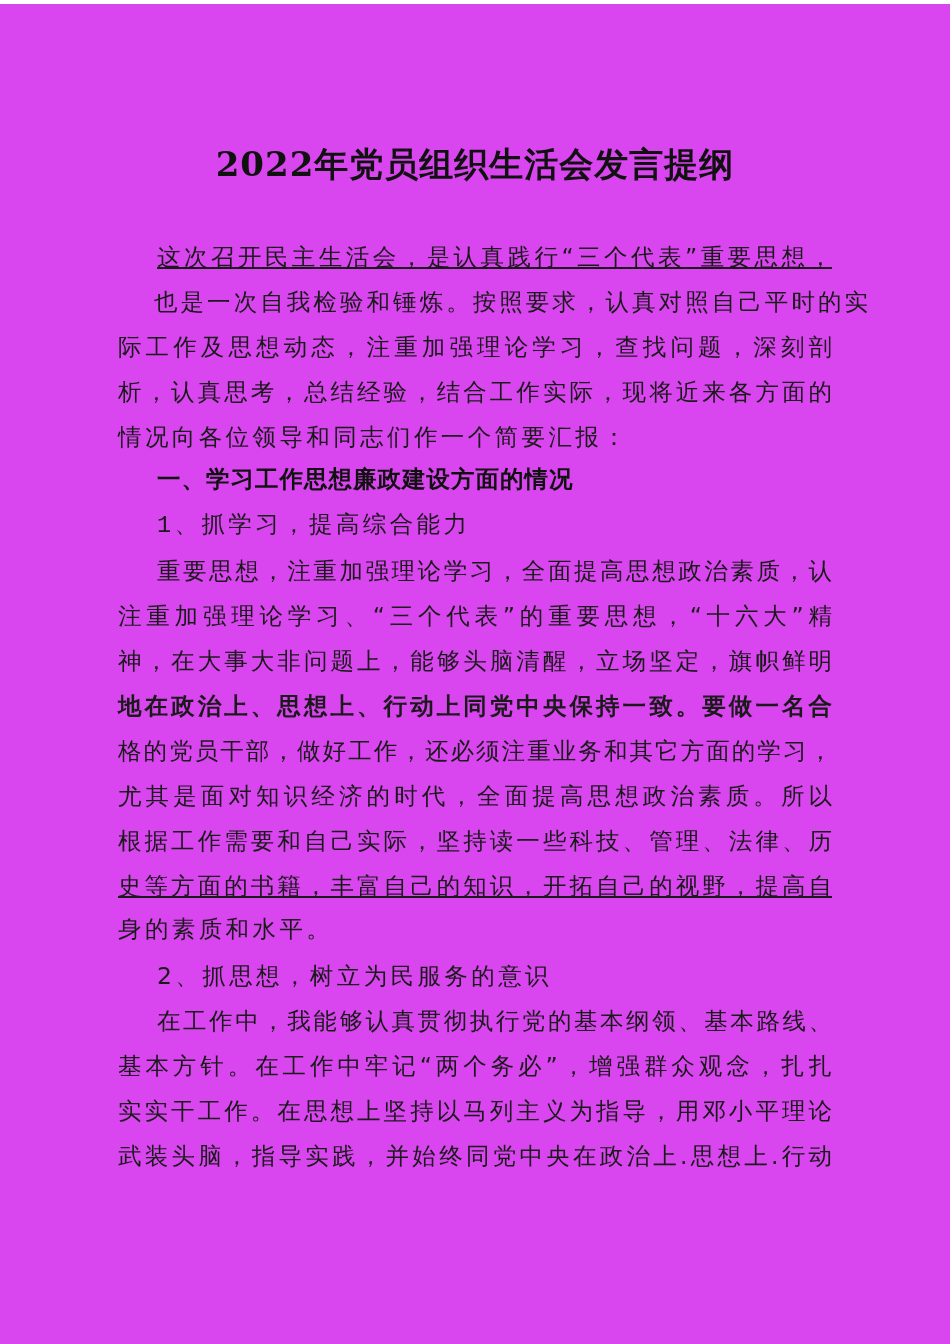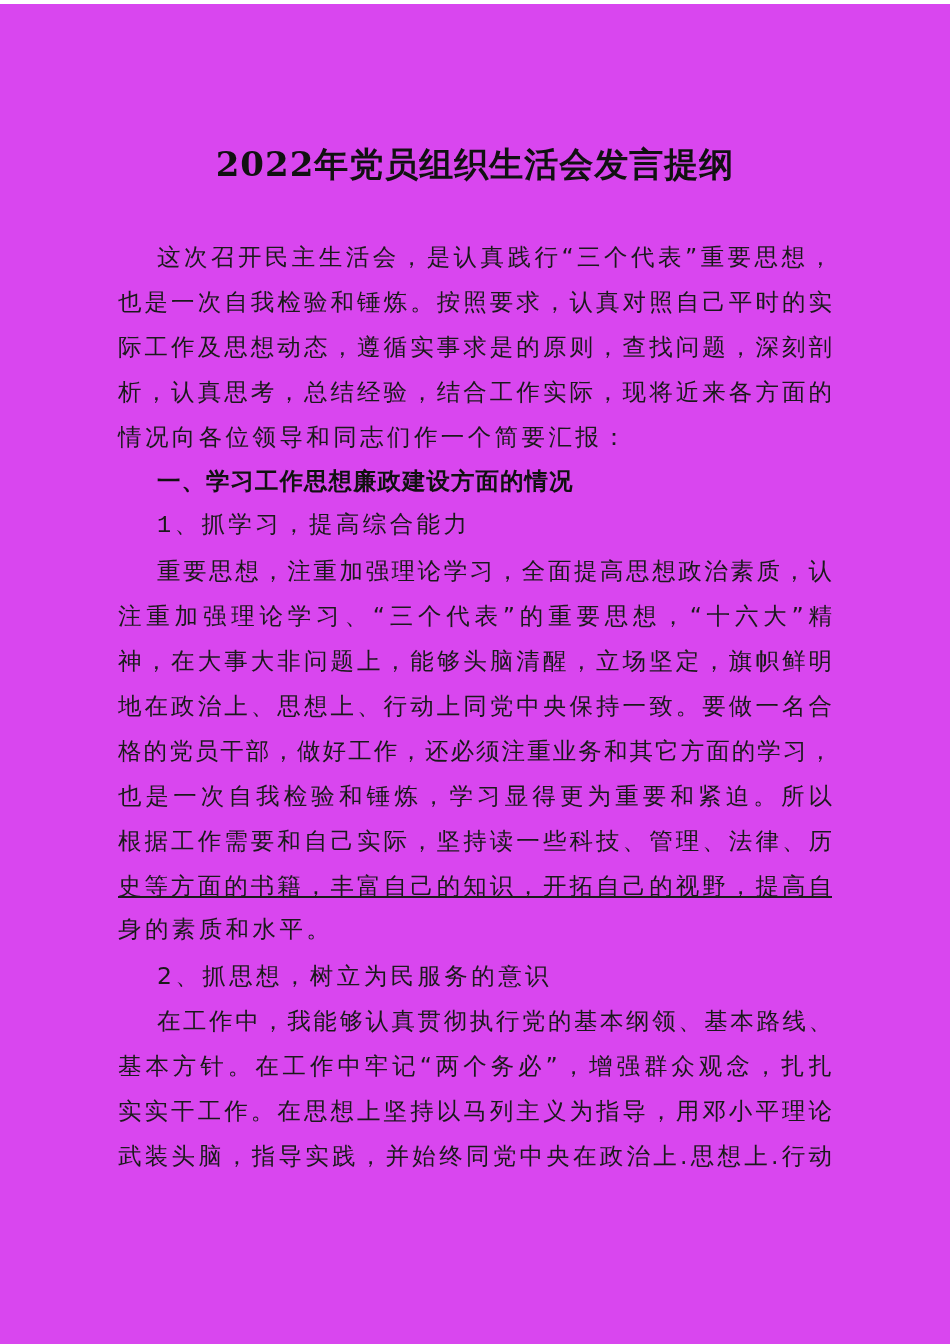--- a/index.html
+++ b/index.html
@@ -20,33 +20,33 @@
   .indent { left: 157px; width: 675px; }
   .heading { font-weight: bold; letter-spacing: 1px; color: #111; }
   .justify { text-align: justify; text-align-last: justify; letter-spacing: 0; }
 </style>
 </head>
 <body>
 
 <div class="page">
   <div class="title">2022年党员组织生活会发言提纲</div>
   <div id="body-lines">
-      <div class="line indent justify" style="top: 238px;">这次召开民主生活会，是认真践行“三个代表”重要思想，</div>
-      <div class="line justify" style="top: 283px;">也是一次自我检验和锤炼。按照要求，认真对照自己平时的实</div>
-      <div class="line justify" style="top: 328px;">际工作及思想动态，遵循实事求是的原则，查找问题，深刻剖</div>
+      <div class="line indent justify" style="top: 238px; text-decoration: underline;">这次召开民主生活会，是认真践行“三个代表”重要思想，</div>
+      <div class="line justify" style="top: 283px; margin-left: 36px;">也是一次自我检验和锤炼。按照要求，认真对照自己平时的实</div>
+      <div class="line justify" style="top: 328px;">际工作及思想动态，注重加强理论学习，查找问题，深刻剖</div>
       <div class="line justify" style="top: 373px;">析，认真思考，总结经验，结合工作实际，现将近来各方面的</div>
       <div class="line" style="top: 418px;">情况向各位领导和同志们作一个简要汇报：</div>
-      <div class="line indent heading" style="top: 462px;">一、学习工作思想廉政建设方面的情况</div>
+      <div class="line indent heading" style="top: 462px; font-family: Liberation Mono, monospace;">一、学习工作思想廉政建设方面的情况</div>
       <div class="line indent" style="top: 507px; font-family: Liberation Mono, monospace;">1、抓学习，提高综合能力</div>
       <div class="line indent justify" style="top: 552px;">重要思想，注重加强理论学习，全面提高思想政治素质，认</div>
       <div class="line justify" style="top: 597px;">注重加强理论学习、“三个代表”的重要思想，“十六大”精</div>
       <div class="line justify" style="top: 642px;">神，在大事大非问题上，能够头脑清醒，立场坚定，旗帜鲜明</div>
-      <div class="line justify" style="top: 687px;">地在政治上、思想上、行动上同党中央保持一致。要做一名合</div>
+      <div class="line justify" style="top: 687px; font-weight: bold;">地在政治上、思想上、行动上同党中央保持一致。要做一名合</div>
       <div class="line justify" style="top: 732px;">格的党员干部，做好工作，还必须注重业务和其它方面的学习，</div>
-      <div class="line justify" style="top: 777px;">也是一次自我检验和锤炼，学习显得更为重要和紧迫。所以</div>
+      <div class="line justify" style="top: 777px;">尤其是面对知识经济的时代，全面提高思想政治素质。所以</div>
       <div class="line justify" style="top: 822px;">根据工作需要和自己实际，坚持读一些科技、管理、法律、历</div>
       <div class="line justify" style="top: 867px; text-decoration: underline;">史等方面的书籍，丰富自己的知识，开拓自己的视野，提高自</div>
       <div class="line" style="top: 912px; font-family: Liberation Mono, monospace;">身的素质和水平。</div>
       <div class="line indent" style="top: 957px;">2、抓思想，树立为民服务的意识</div>
       <div class="line indent justify" style="top: 1002px;">在工作中，我能够认真贯彻执行党的基本纲领、基本路线、</div>
       <div class="line justify" style="top: 1047px;">基本方针。在工作中牢记“两个务必”，增强群众观念，扎扎</div>
       <div class="line justify" style="top: 1092px;">实实干工作。在思想上坚持以马列主义为指导，用邓小平理论</div>
       <div class="line justify" style="top: 1137px;">武装头脑，指导实践，并始终同党中央在政治上.思想上.行动</div>
     </div>
 </div>

